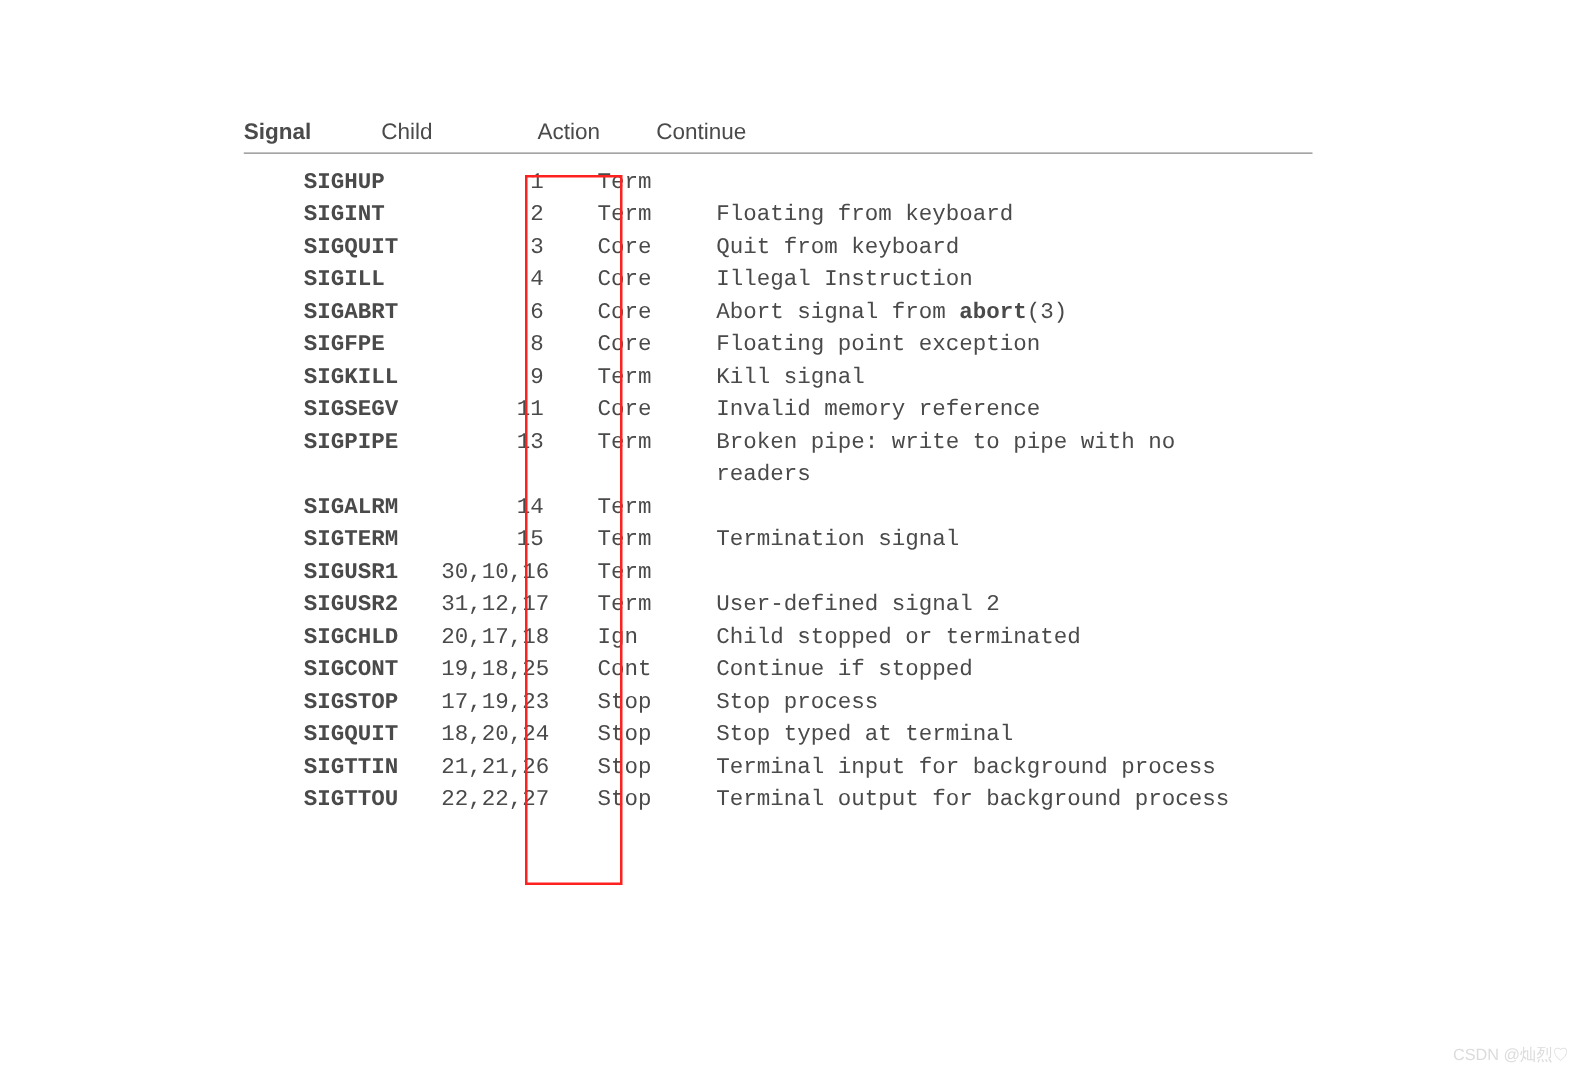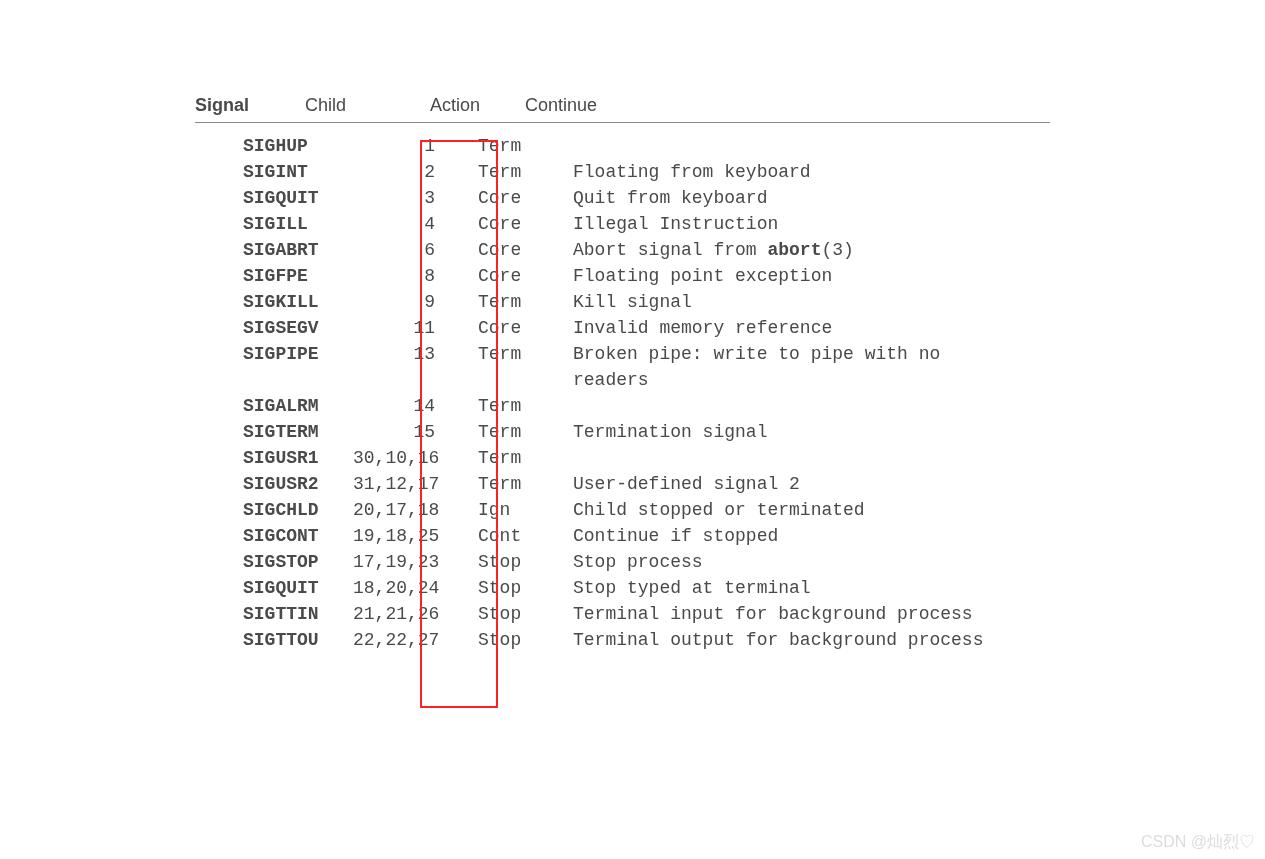--- a/index.html
+++ b/index.html
@@ -48,21 +48,21 @@
       top: 140px;
       width: 74px;
       height: 564px;
       pointer-events: none;
     }
     .watermark {
       position: absolute;
       right: 10px;
       bottom: 6px;
       font-family: Arial, sans-serif;
-      font-size: 16px;
+      font-size: 13px;
       color: #dcdcdc;
     }
   </style>
 </head>
 <body>
 
 <div class="container">
   <div class="header-row">
     <div class="col-signal">Signal</div>
     <div class="col-value">Child</div>

